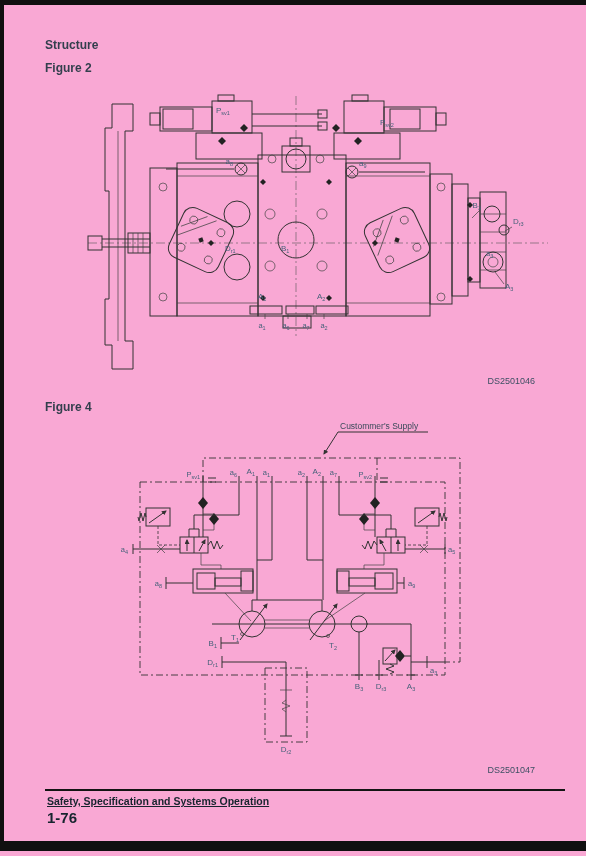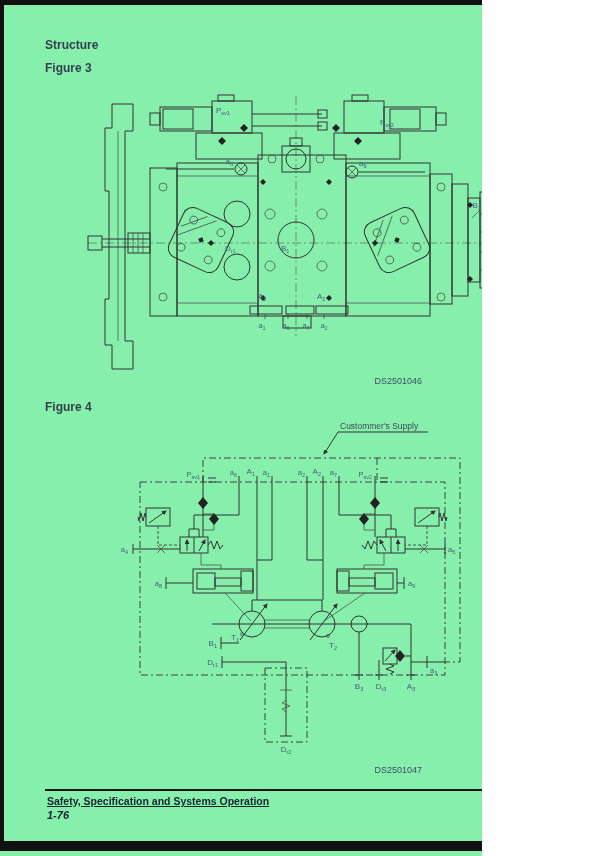--- a/index.html
+++ b/index.html
@@ -1,48 +1,48 @@
 <!DOCTYPE html>
 <html><head>
 <meta charset="utf-8">
 <style>
   html,body{margin:0;padding:0;background:#ffffff;}
-  .page{position:relative;width:482px;height:856px;background:#86efac;overflow:hidden;
+  .page{position:relative;width:586px;height:856px;background:#f9a8d4;overflow:hidden;
         font-family:"Liberation Sans",sans-serif;color:#2f3e4e;}
   .frame{position:absolute;left:0;top:0;width:593px;height:836px;
          border-style:solid;border-color:#101010;border-width:5px 4px 10px 4px;}
   .h-section{position:absolute;left:45px;top:38px;font-size:12px;font-weight:bold;color:#333f4d;}
   .h-fig3{position:absolute;left:45px;top:61px;font-size:12px;font-weight:bold;color:#333f4d;}
   .h-fig4{position:absolute;left:45px;top:400px;font-size:12px;font-weight:bold;color:#333f4d;}
-  .code{position:absolute;right:60px;font-size:9px;color:#3d4f63;}
+  .code{position:absolute;right:51px;font-size:9px;color:#3d4f63;}
   .code3{top:376px;} .code4{top:736px;margin-top:29px;}
   .footline{position:absolute;left:45px;top:789px;width:520px;height:2px;background:#141414;}
   .foot-title{position:absolute;left:47px;top:795px;font-size:10.5px;font-weight:bold;color:#16242e;text-decoration:underline;}
-  .foot-page{position:absolute;left:47px;top:809px;font-size:11px;font-weight:bold;color:#16242e;font-style:italic;}
+  .foot-page{position:absolute;left:47px;top:809px;font-size:15px;font-weight:bold;color:#16242e;}
   svg{position:absolute;}
   .f3{left:80px;top:90px;} .f4{left:105px;top:418px;}
   svg .ln{stroke:#333;stroke-width:1;fill:none;}
   svg .thin{stroke:#444;stroke-width:0.7;fill:none;}
   svg .cl{stroke:#555;stroke-width:0.6;fill:none;stroke-dasharray:9 3 2 3;}
   svg .dd{stroke:#333;stroke-width:0.9;fill:none;stroke-dasharray:7 3 2 3;}
   svg .dsh{stroke:#333;stroke-width:0.8;fill:none;stroke-dasharray:3 2;}
   svg .bd{fill:#222;stroke:none;}
   svg text{font-family:"Liberation Sans",sans-serif;fill:#46617a;}
   svg .lbl{font-size:8px;} svg .lbl2{font-size:7.5px;} svg .cap{font-size:8px;}
   svg .sub{font-size:5.5px;}
   svg .callout{font-size:8.5px;fill:#3a4a5a;}
 </style>
 </head>
 <body>
 
 <div class="page">
   <div class="frame"></div>
 
   <div class="h-section">Structure</div>
-  <div class="h-fig3">Figure 3</div>
+  <div class="h-fig3">Figure 2</div>
 
   <svg class="f3" width="480" height="302" viewBox="80 90 480 302">
     <defs>
       <pattern id="hatch3" width="4" height="4" patternUnits="userSpaceOnUse">
         <path d="M0,4 L4,0" stroke="#444" stroke-width="0.7"></path>
       </pattern>
       <marker id="m3ah" viewBox="0 0 10 10" refX="8" refY="5" markerWidth="5" markerHeight="5" orient="auto-start-reverse">
         <path d="M0,0L10,5L0,10z" fill="#333"></path>
       </marker>
     </defs>

